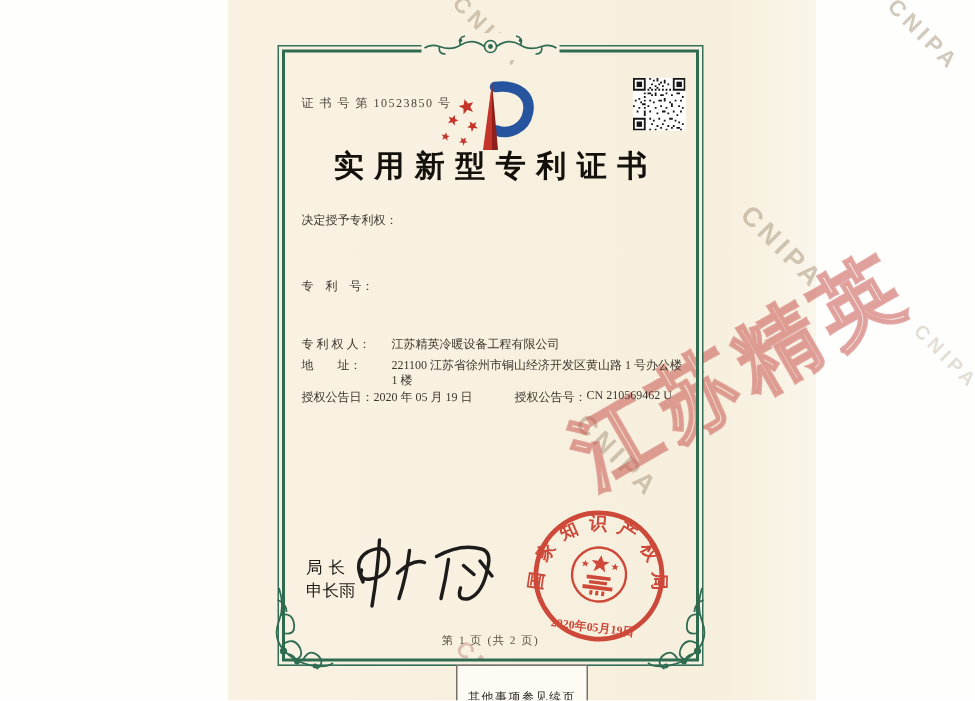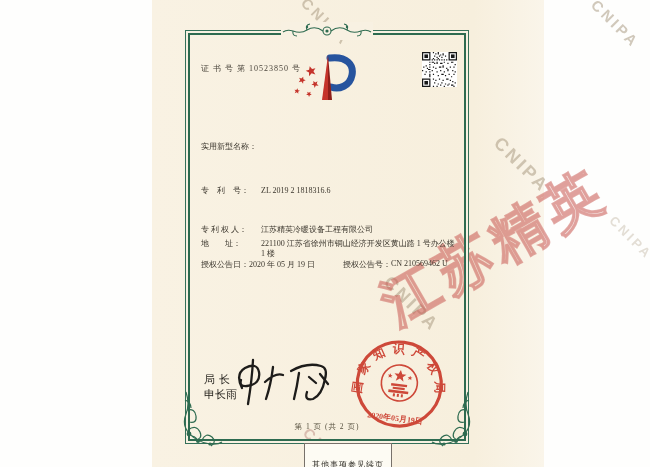--- a/index.html
+++ b/index.html
@@ -145,27 +145,27 @@
                      M1,12h1v1h-1z M4,13h1v1h-1z M3,11h1v1h-1z M9,12h1v1h-1z M11,13h1v1h-1z M14,12h2v1h-2z M17,11h1v2h-1z M20,13h1v1h-1z M23,12h1v1h-1z M26,12h1v1h-1z
                      M0,15h1v1h-1z M3,16h1v1h-1z M5,14h1v1h-1z M8,15h1v1h-1z M12,16h1v1h-1z M15,15h1v1h-1z M18,16h1v1h-1z M21,14h1v2h-1z M25,15h1v1h-1z M27,16h1v1h-1z
                      M2,18h1v1h-1z M6,19h1v1h-1z M9,18h1v1h-1z M13,19h1v1h-1z M16,18h2v1h-2z M19,19h1v1h-1z M22,18h1v1h-1z M24,20h1v1h-1z M26,18h1v1h-1z
                      M9,22h1v1h-1z M11,23h1v1h-1z M14,22h1v1h-1z M17,23h1v1h-1z M20,22h2v1h-2z M23,23h1v1h-1z M25,24h1v1h-1z
                      M10,25h1v1h-1z M13,26h1v1h-1z M16,25h1v1h-1z M19,26h1v1h-1z M22,26h1v1h-1z M27,25h1v1h-1z
                      M9,28h1v1h-1z M12,28h1v1h-1z M15,27h1v1h-1z M18,28h1v1h-1z M21,27h1v1h-1z M24,27h2v1h-2z M26,28h1v1h-1z"></path>
           </g>
         </svg>
       </div>
 
+      <div class="title">实用新型专利证书</div>
 
       <div class="row" style="top:111px">
-        <span class="lbl">实用新型名称：</span>
+        <span class="lbl">决定授予专利权：</span>
       </div>
       <div class="row" style="top:155px">
         <span class="lbl">专　利　号：</span>
-        <span class="val">ZL 2019 2 1818316.6</span>
       </div>
       <div class="row" style="top:194px">
         <span class="lbl">专 利 权 人：</span>
         <span class="val">江苏精英冷暖设备工程有限公司</span>
       </div>
       <div class="row" style="top:208px">
         <span class="lbl">地　　址：</span>
         <span class="val">221100 江苏省徐州市铜山经济开发区黄山路 1 号办公楼 1 楼</span>
       </div>
 

